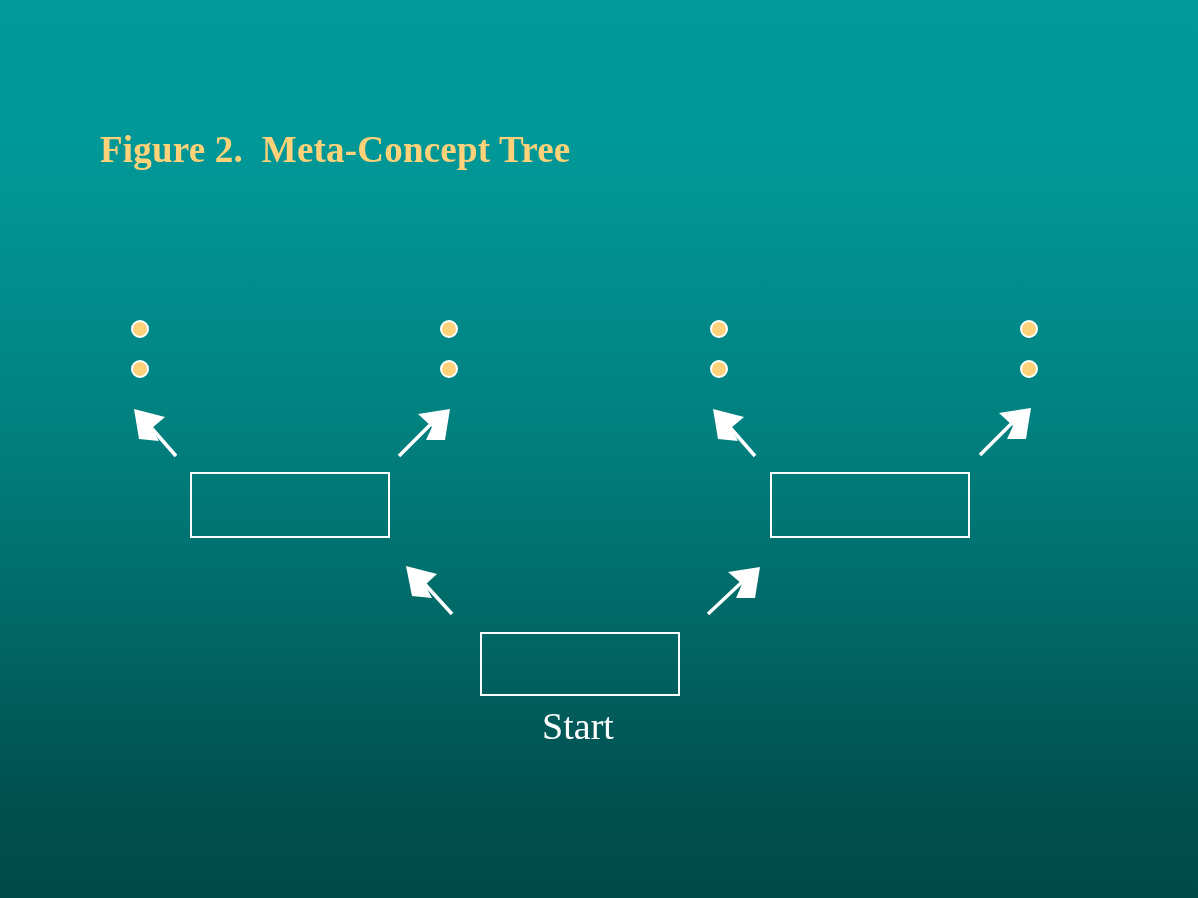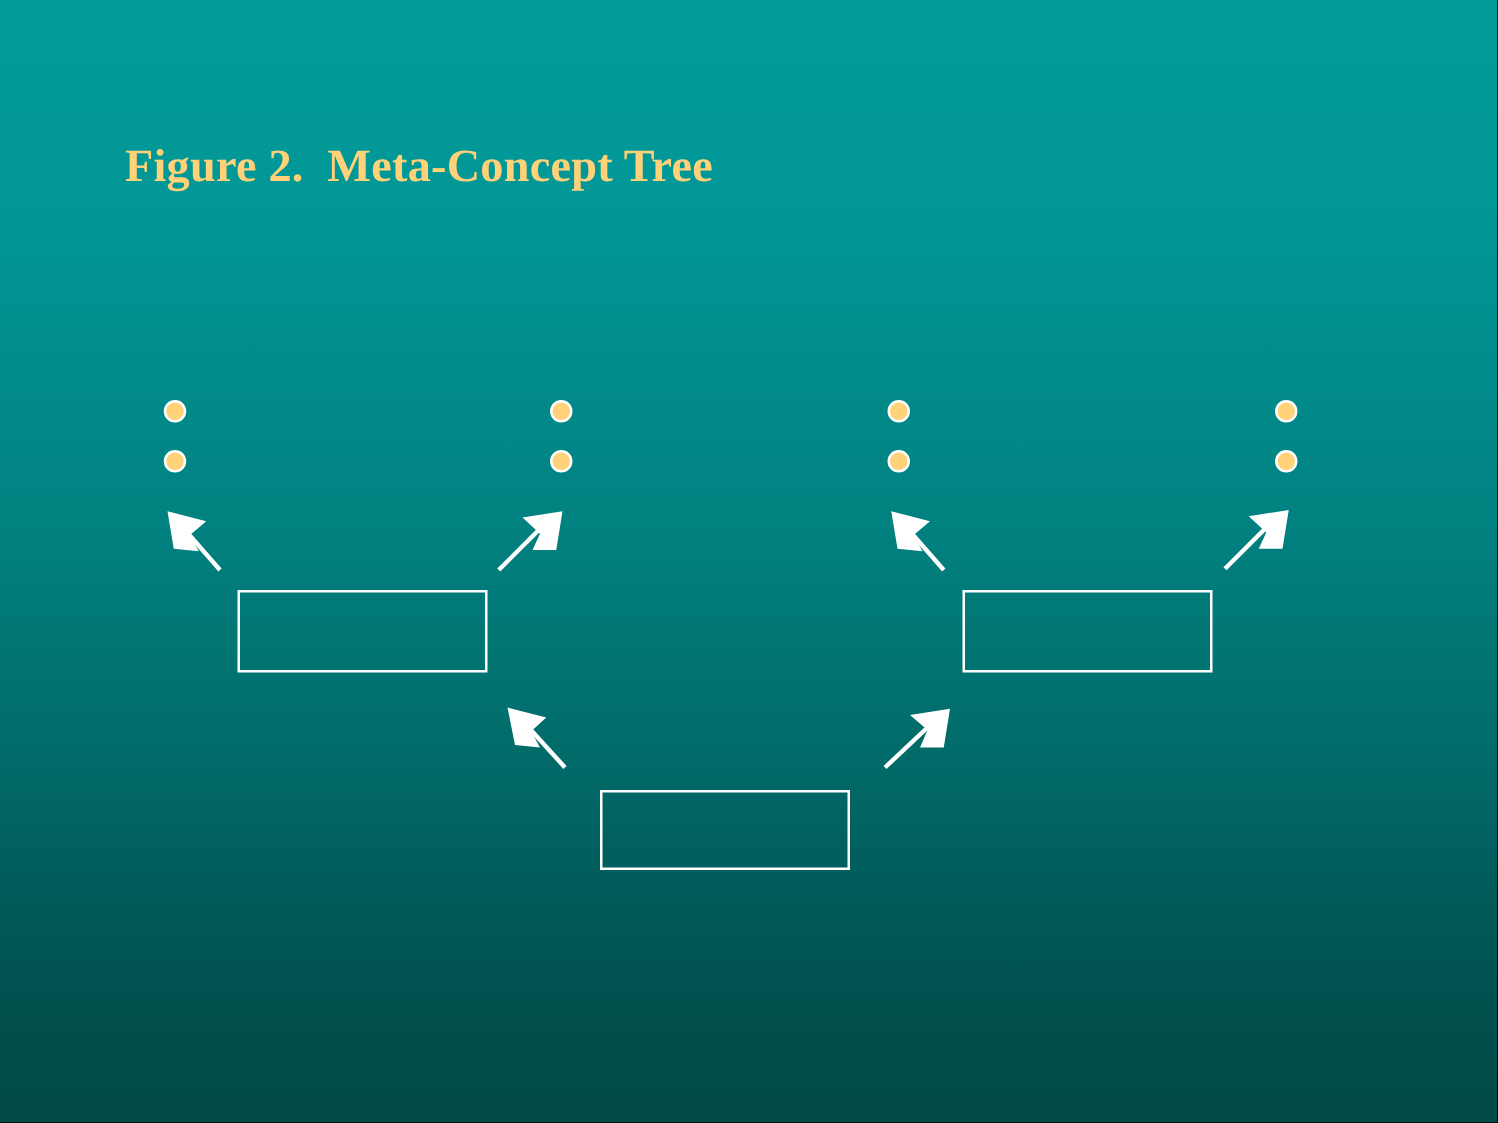--- a/index.html
+++ b/index.html
@@ -21,21 +21,21 @@
         #016160 75%,
         #00514f 88%,
         #004a47 100%);
     font-family: "Liberation Serif", "DejaVu Serif", serif;
   }
 
   
   .title {
     position: absolute;
     left: 100px;
-    top: 112px;
+    top: 128px;
     font-size: 37px;
     font-weight: bold;
     letter-spacing: 0.2px;
     color: #ffd279;
     white-space: pre;
     line-height: 44px;
   }
 
   
   .bullet {
@@ -130,14 +130,17 @@
       </g>
 
       <g>
         <line x1="980" y1="455" x2="1012" y2="423" stroke="#ffffff" stroke-width="3.5"></line>
         <polygon points="1031,408 999,413 1013,426 1007,439 1026,439"></polygon>
       </g>
 
     </g>
   </svg>
 
+  <div class="start-label">
+    <span>Start</span>
+  </div>
 
 </div>
 
 </body></html>

